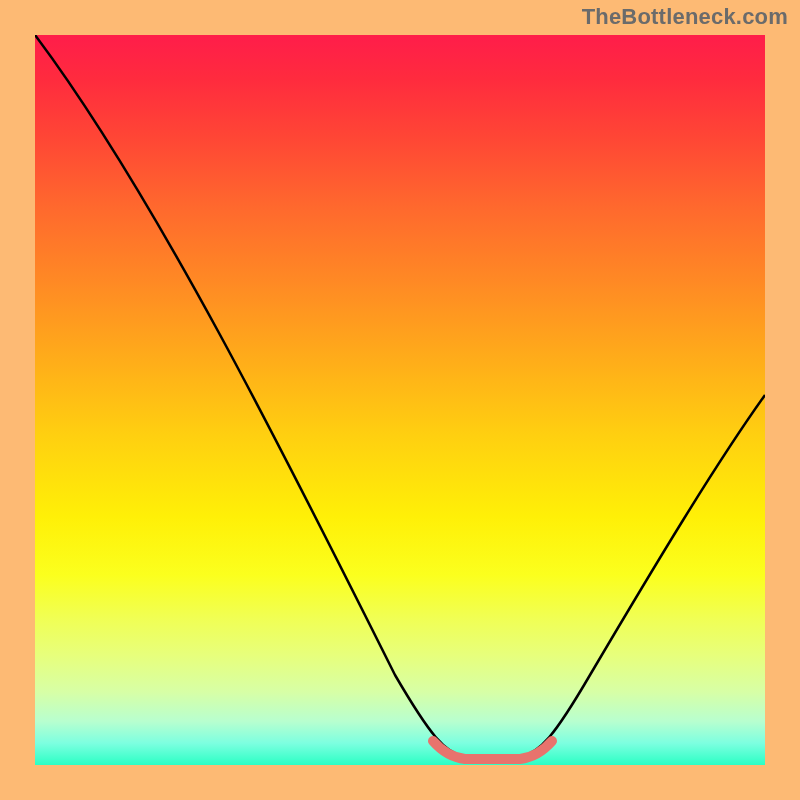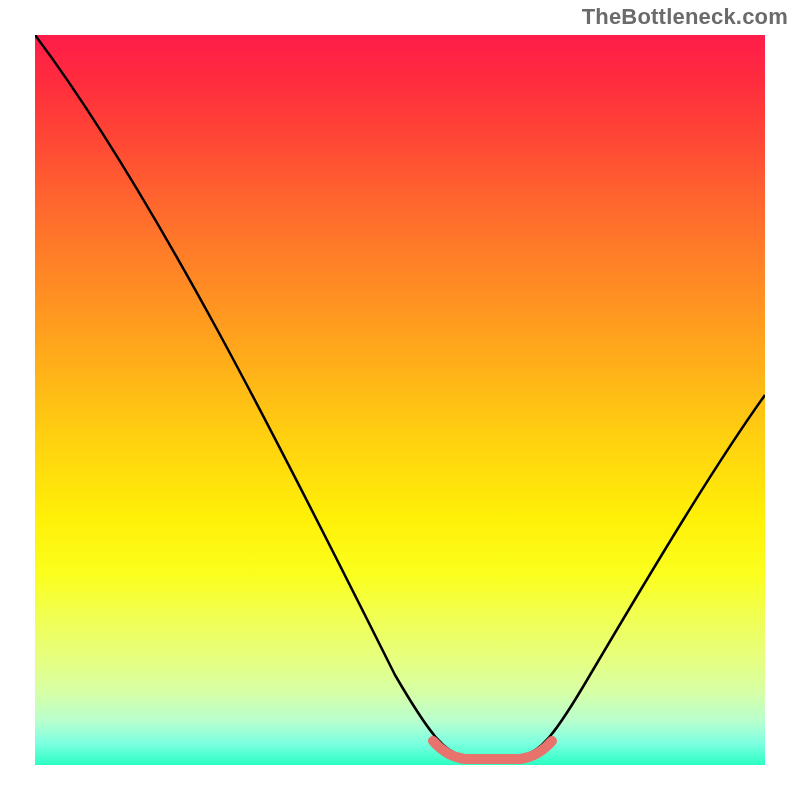--- a/index.html
+++ b/index.html
@@ -8,21 +8,21 @@
     width: 800px;
     height: 800px;
     background: #000;
     overflow: hidden;
     font-family: Arial, Helvetica, sans-serif;
   }
   .frame {
     position: relative;
     width: 800px;
     height: 800px;
-    background: #ffffff;
+    background: #fdba74;
   }
   .watermark {
     position: absolute;
     top: 4px;
     right: 12px;
     color: #6b6b6b;
     font-size: 22px;
     font-weight: 600;
     letter-spacing: 0.2px;
     z-index: 3;

